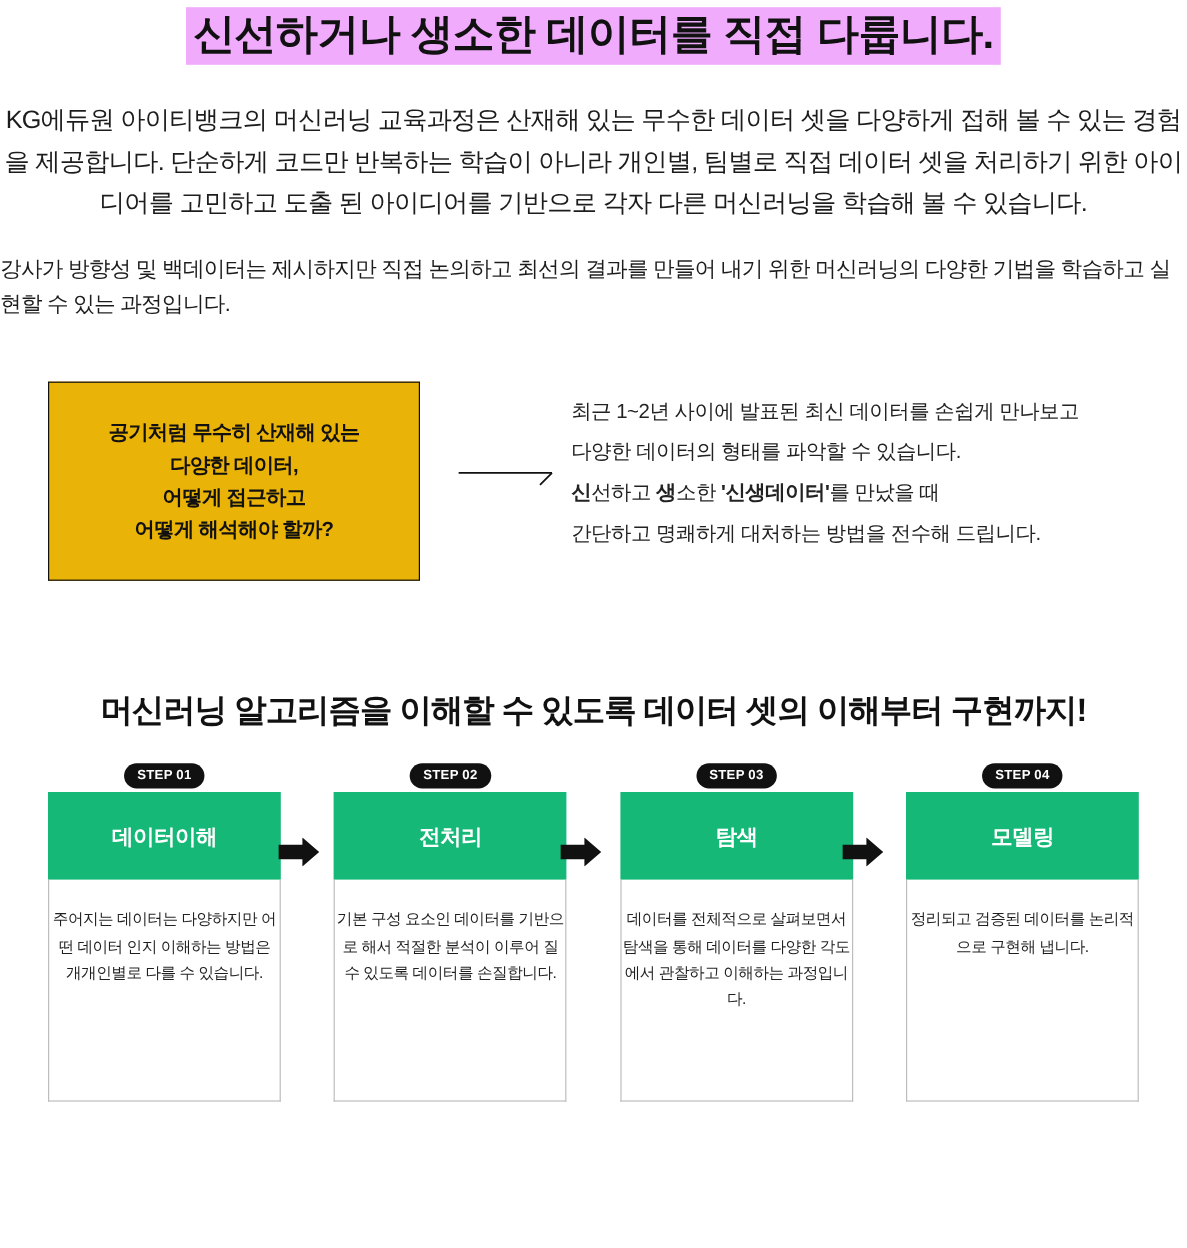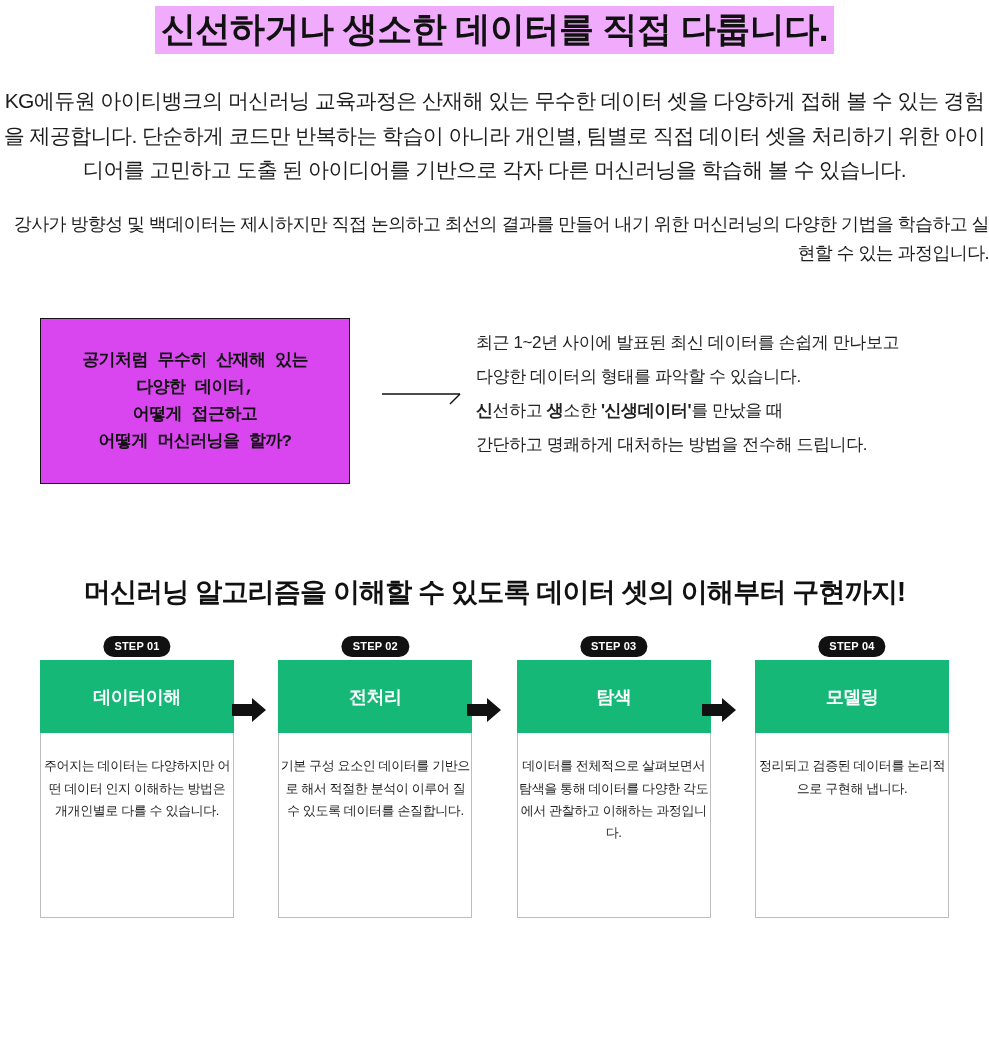--- a/index.html
+++ b/index.html
@@ -35,47 +35,46 @@
   
   .intro {
     text-align: center;
     margin-top: 30px;
     font-size: 21px;
     line-height: 1.65;
     color: #1c1c1c;
     letter-spacing: -0.6px;
   }
   .intro-2 {
-    text-align: right;
+    text-align: left;
     margin-top: 22px;
     font-size: 18px;
     line-height: 1.62;
     color: #1c1c1c;
     letter-spacing: -0.6px;
   }
 
   
   .qa-section {
     position: relative;
     margin-top: 50px;
     height: 220px;
   }
   .q-box {
     position: absolute;
     left: 40px;
     top: 0;
     width: 310px;
     height: 166px;
-    background: #d946ef;
+    background: #eab308;
     border: 1px solid #111111;
     box-sizing: border-box;
     display: flex;
     align-items: center;
     justify-content: center;
-    font-family: Liberation Mono, monospace;
   }
   .q-text {
     text-align: center;
     font-size: 17px;
     font-weight: bold;
     line-height: 1.6;
     color: #111111;
     letter-spacing: -0.6px;
   }
   .arrow {
@@ -189,21 +188,21 @@
 <div class="intro">KG에듀원 아이티뱅크의 머신러닝 교육과정은 산재해 있는 무수한 데이터 셋을 다양하게 접해 볼 수 있는 경험을 제공합니다. 단순하게 코드만 반복하는 학습이 아니라 개인별, 팀별로 직접 데이터 셋을 처리하기 위한 아이디어를 고민하고 도출 된 아이디어를 기반으로 각자 다른 머신러닝을 학습해 볼 수 있습니다.</div>
 <div class="intro-2">강사가 방향성 및 백데이터는 제시하지만 직접 논의하고 최선의 결과를 만들어 내기 위한 머신러닝의 다양한 기법을 학습하고 실현할 수 있는 과정입니다.</div>
 
 <div class="qa-section">
 
   <div class="q-box">
     <div class="q-text">
       <div>공기처럼 무수히 산재해 있는</div>
       <div>다양한 데이터,</div>
       <div>어떻게 접근하고</div>
-      <div>어떻게 머신러닝을 할까?</div>
+      <div>어떻게 해석해야 할까?</div>
     </div>
   </div>
 
   <svg class="arrow" viewBox="0 0 88 20">
     <line x1="0" y1="4" x2="78" y2="4" stroke="#111111" stroke-width="1.4"></line>
     <line x1="78" y1="4" x2="68" y2="14" stroke="#111111" stroke-width="1.4"></line>
     <line x1="78" y1="4" x2="78" y2="16" stroke="#111111" stroke-width="0"></line>
   </svg>
 
   <div class="desc">

